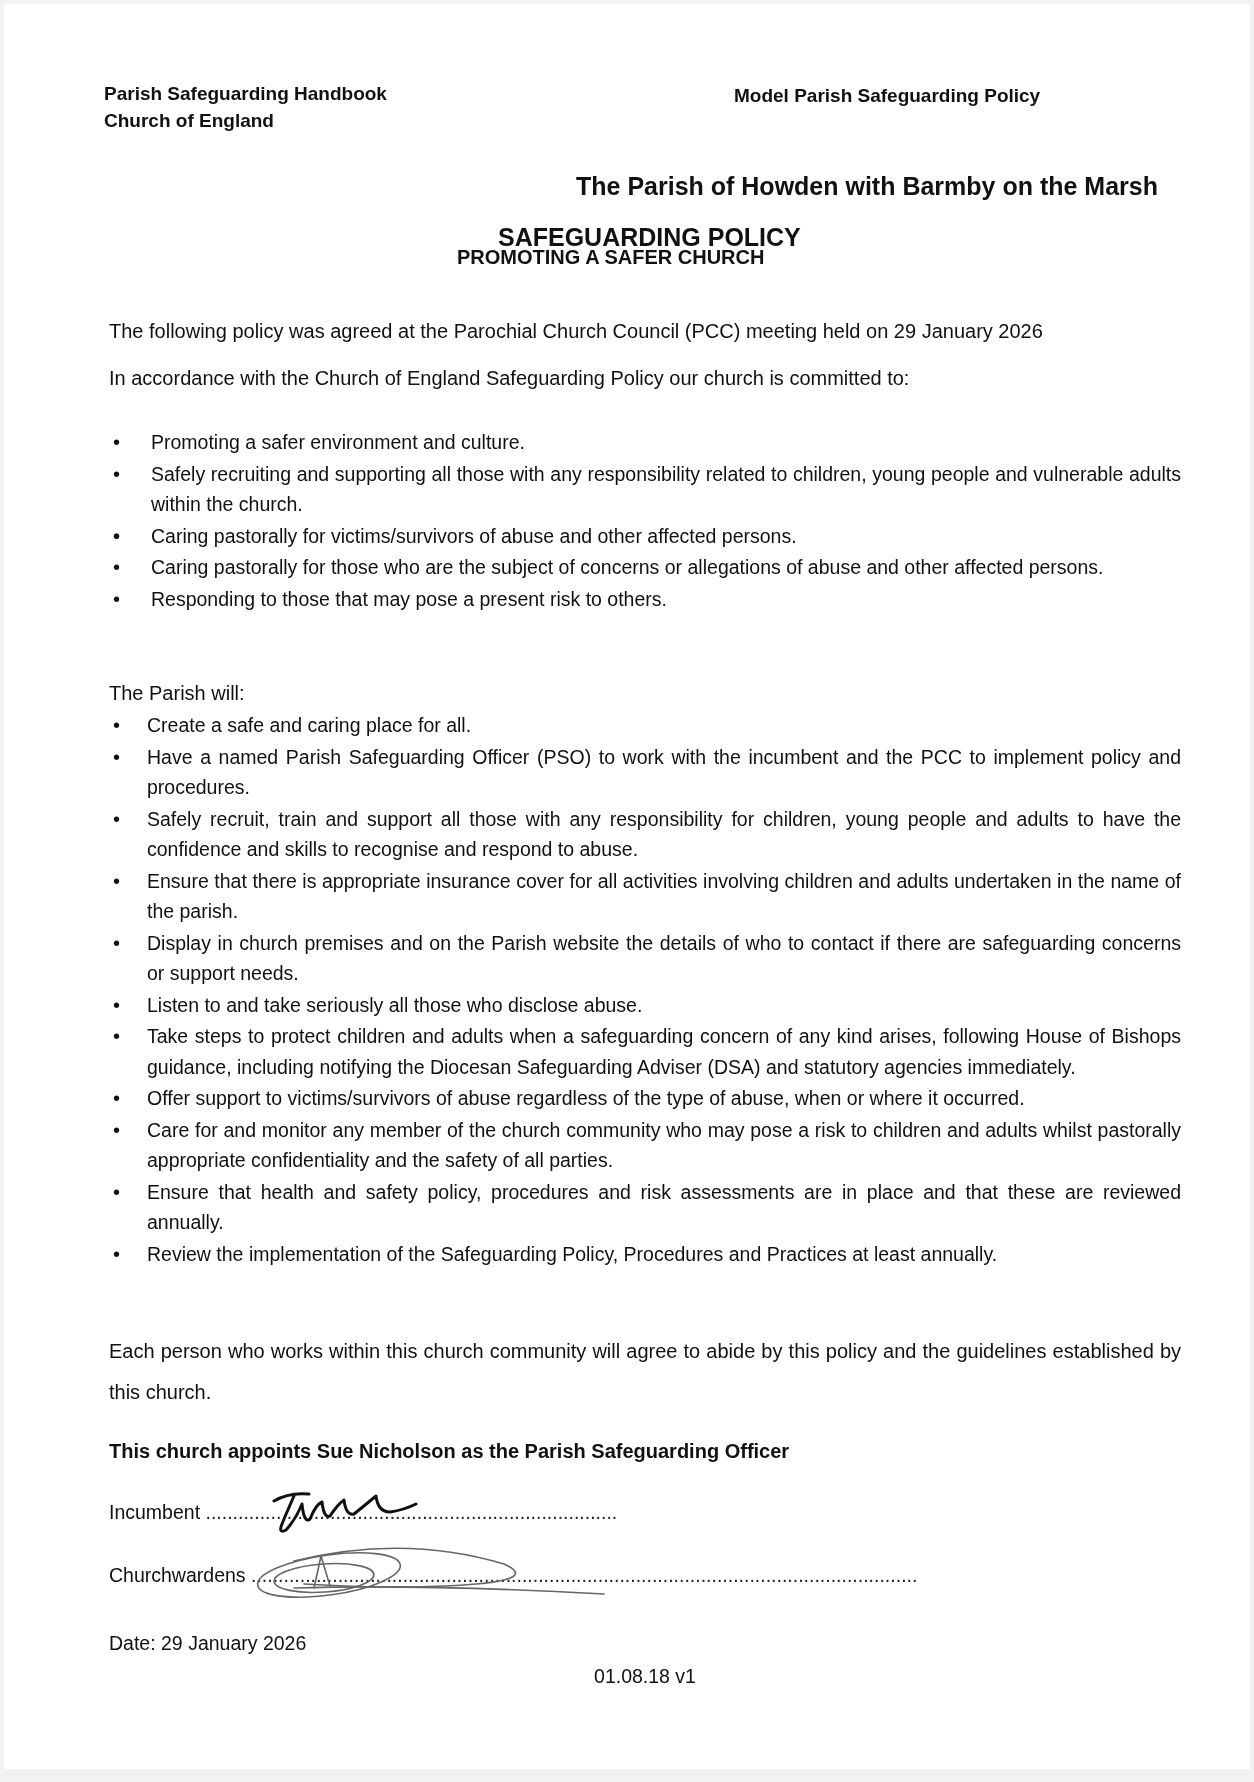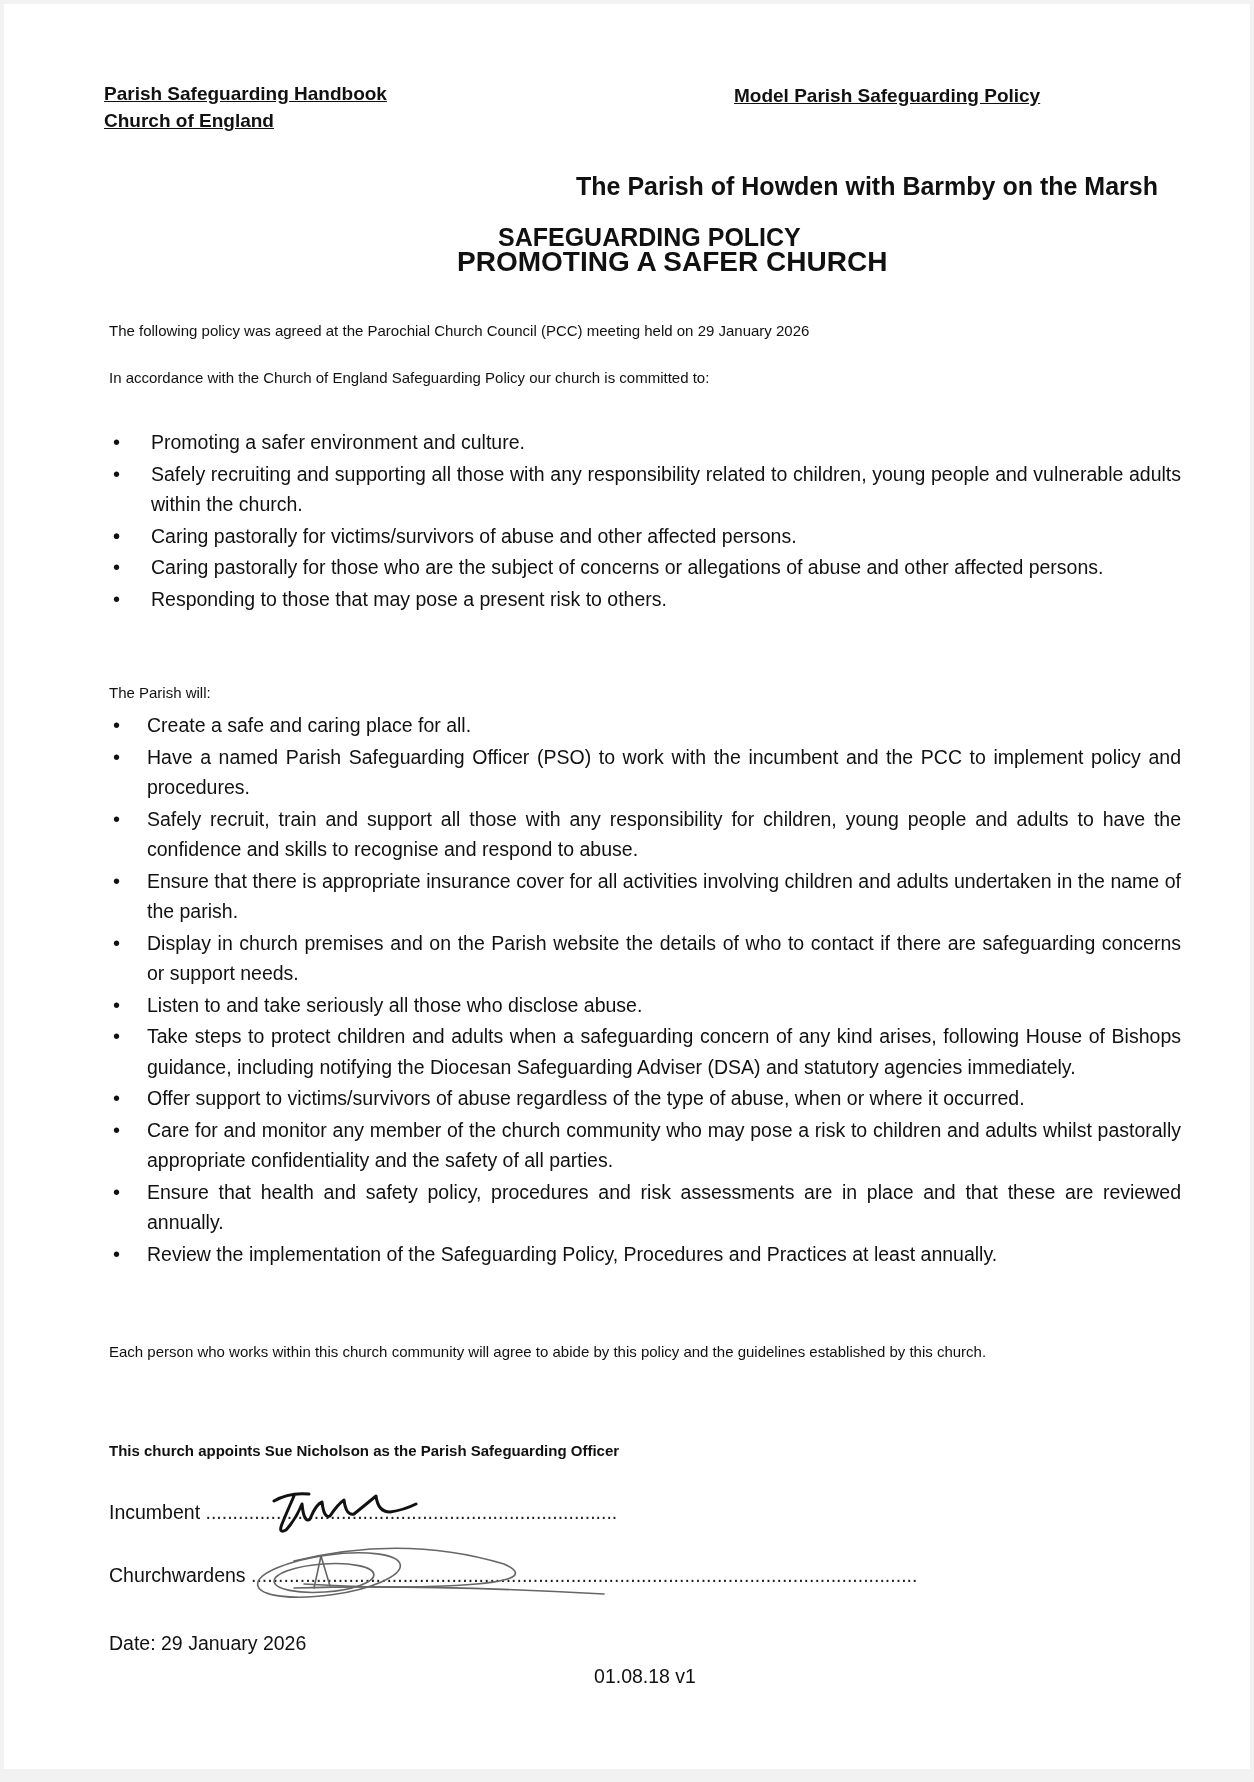--- a/index.html
+++ b/index.html
@@ -8,27 +8,27 @@
     background: #f2f2f2;
     font-family: "Liberation Sans", sans-serif;
     color: #111;
     position: relative;
     overflow: hidden;
   }
   .sheet {
     position: absolute; left: 4px; top: 4px; width: 1246px; height: 1765px;
     background: #ffffff;
   }
-  .hdr { position: absolute; font-weight: bold; font-size: 19px; line-height: 27px; text-decoration: underline; }
+  .hdr { position: absolute; font-weight: bold; font-size: 19px; line-height: 27px; }
   .hdr-left { left: 100px; top: 76px; }
   .hdr-right { left: 730px; top: 78px; }
   .t1 { position: absolute; left: 572px; top: 168px; font-size: 25px; font-weight: bold; }
   .t2 { position: absolute; left: 494px; top: 205px; font-size: 25px; font-weight: bold; margin-top: 14px; }
-  .t3 { position: absolute; left: 453px; top: 242px; font-size: 28px; font-weight: bold; }
-  .para { position: absolute; left: 105px; width: 1072px; font-size: 15px; line-height: 30px; }
+  .t3 { position: absolute; left: 453px; top: 242px; font-size: 20px; font-weight: bold; }
+  .para { position: absolute; left: 105px; width: 1072px; font-size: 20px; line-height: 30px; }
   .p-agreed { top: 312px; }
   .p-accord { top: 359px; }
   ul.blist { position: absolute; left: 105px; width: 1072px; margin: 0; padding: 0; list-style: none; font-size: 19.5px; }
   ul.blist li { position: relative; padding-left: 42px; line-height: 30.5px; text-align: justify; margin-bottom: 1px; }
   ul.blist li .dot { position: absolute; left: 4px; top: 0; font-size: 20px; }
   .list1 { top: 423px; }
   .p-will { top: 674px; }
   .list2 { top: 706px; }
   .list2 li { padding-left: 38px !important; }
   .p-each { top: 1327px; line-height: 41px; text-align: justify; }

